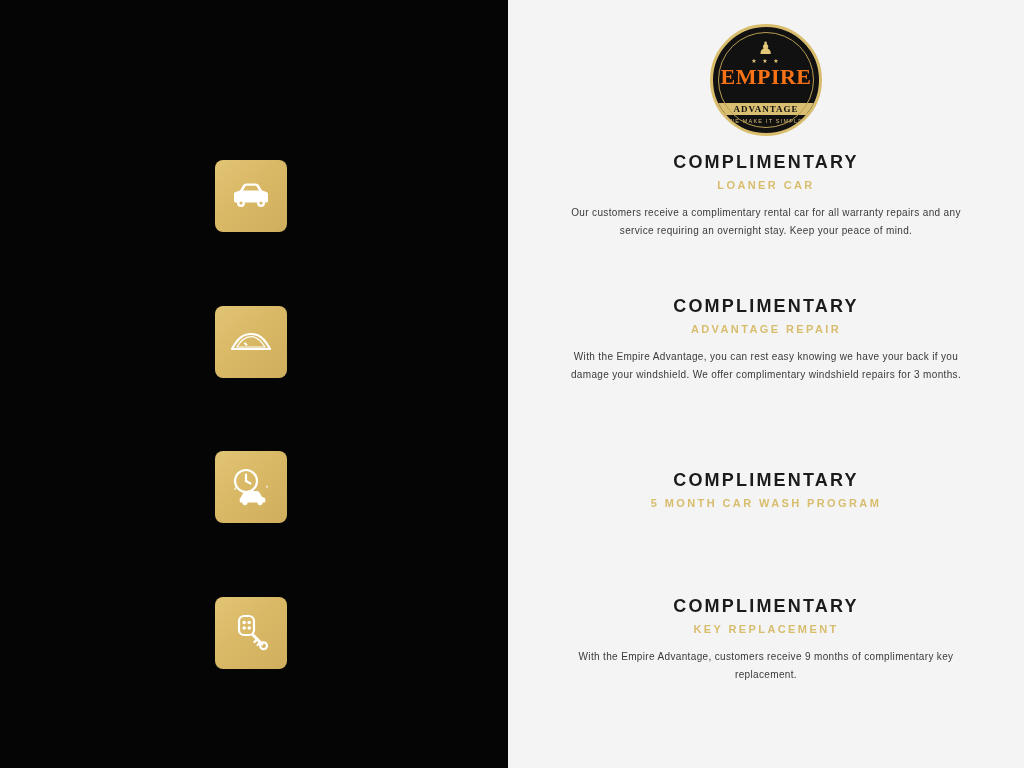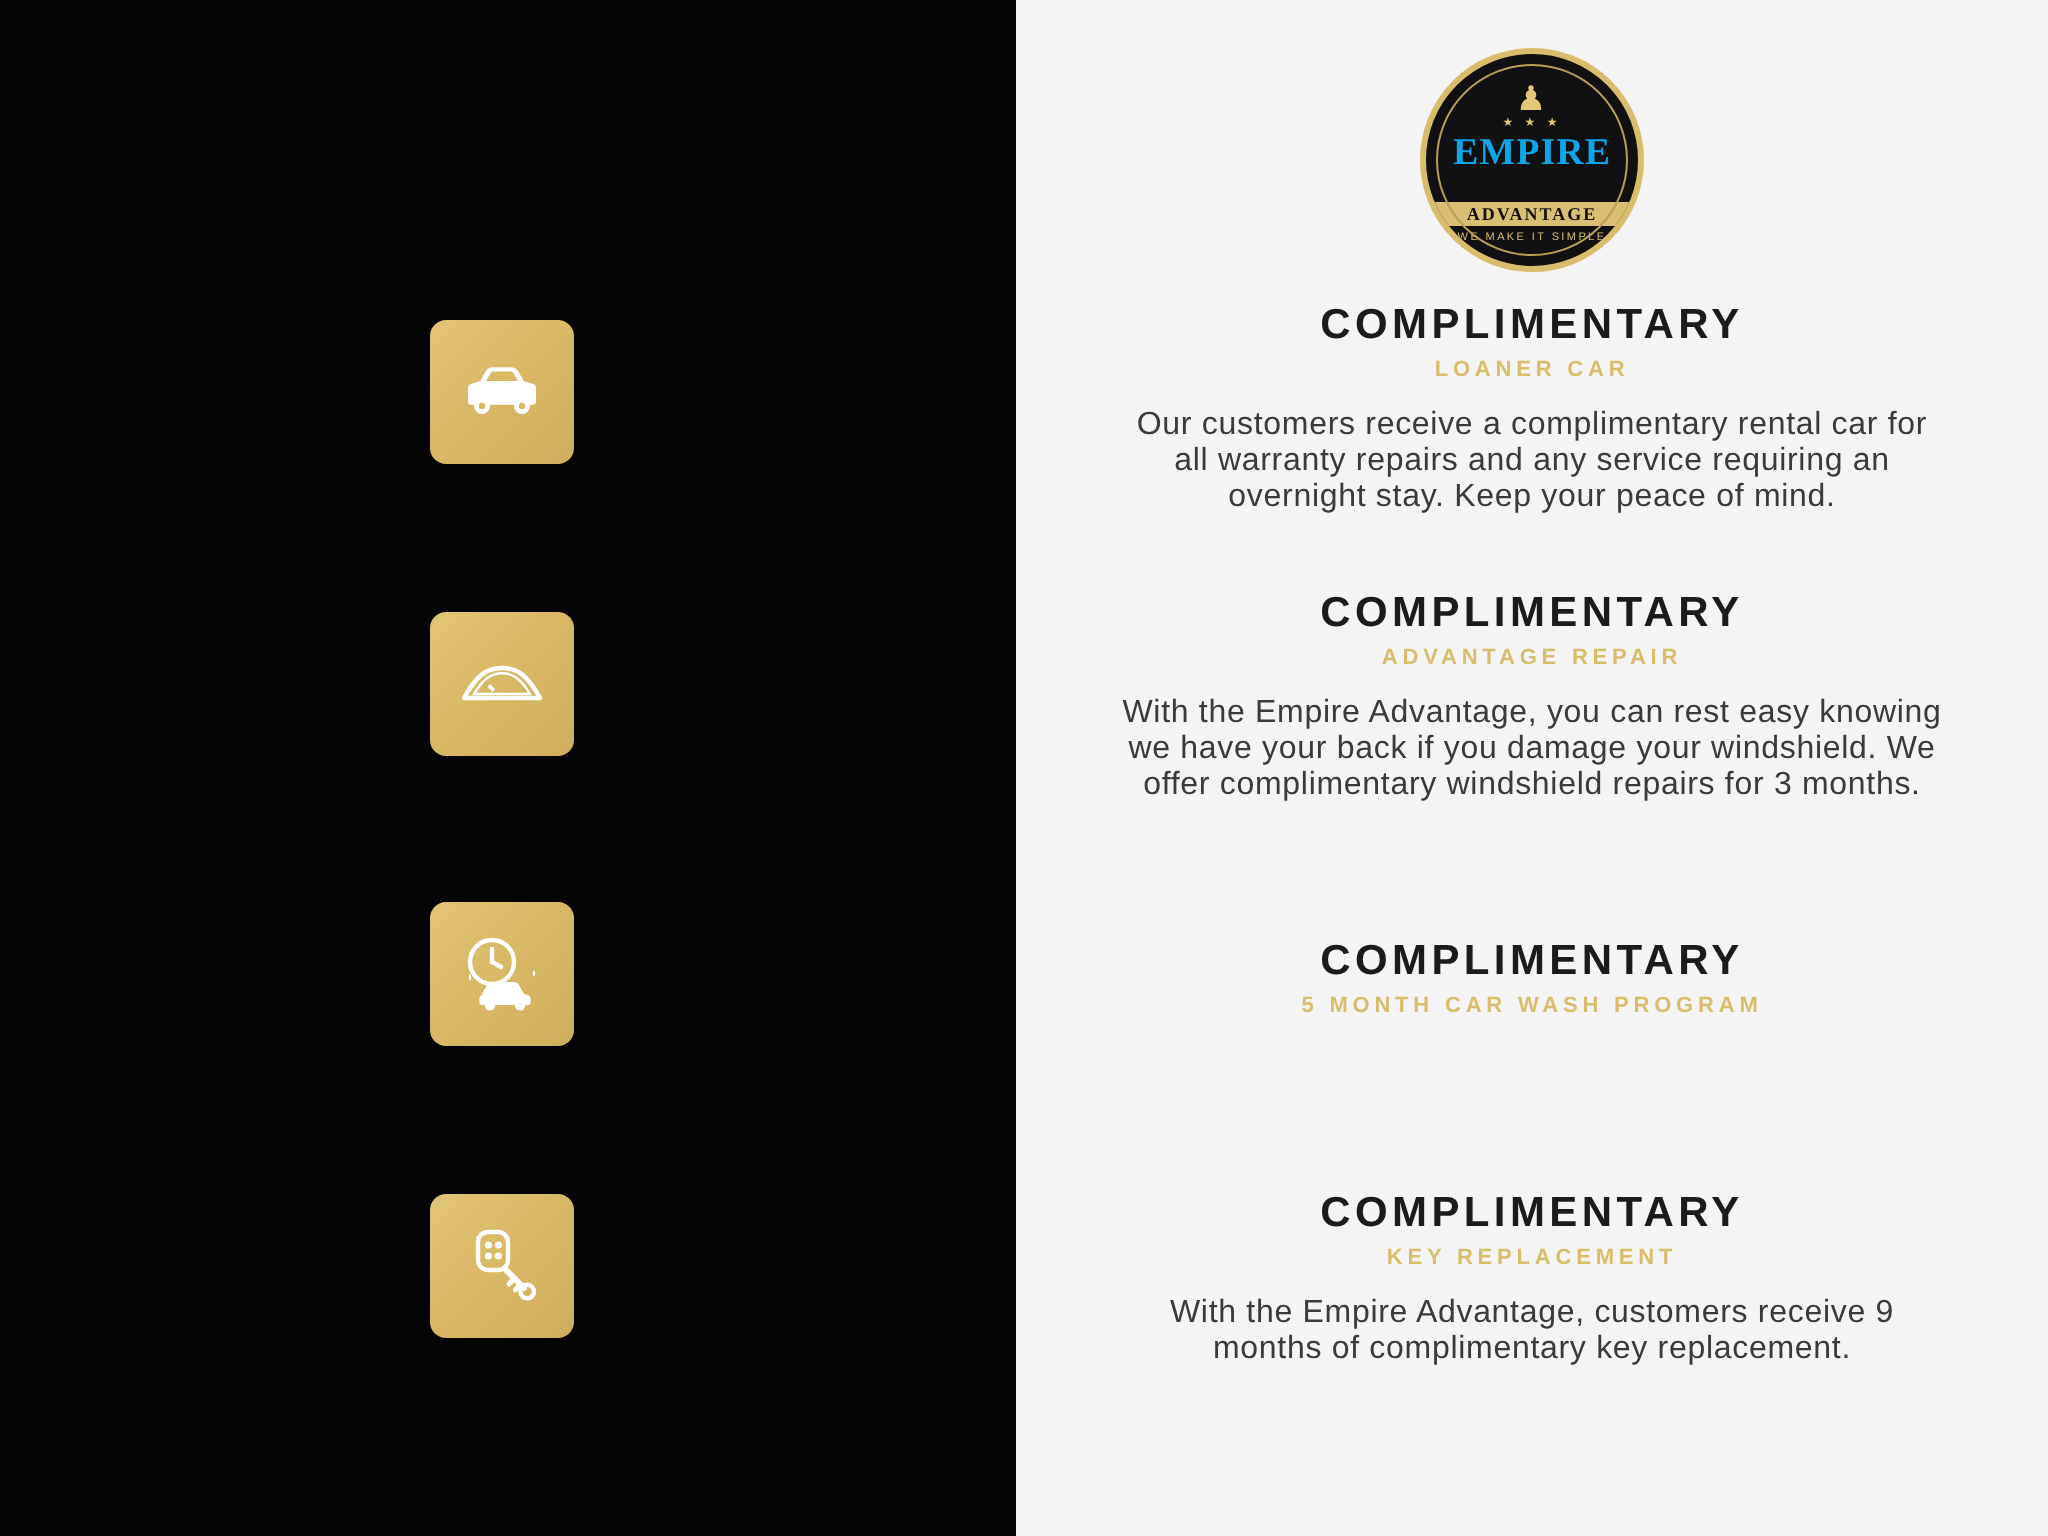--- a/index.html
+++ b/index.html
@@ -98,22 +98,22 @@
   .logo-stars {
     font-size: 6px;
     color: #e3c878;
     letter-spacing: 2px;
     line-height: 1;
     margin-top: 1px;
   }
   .logo-empire {
     font-family: "Liberation Serif", serif;
     font-weight: bold;
-    font-size: 19px;
-    color: #0ea5e9;
+    font-size: 22px;
+    color: #f97316;
     letter-spacing: 0.5px;
     line-height: 1;
     margin-top: 2px;
   }
   .logo-advantage {
     font-family: "Liberation Serif", serif;
     font-size: 9px;
     font-weight: bold;
     color: #111;
     background: #d9bf72;
@@ -133,36 +133,36 @@
 
   .block {
     position: absolute;
     left: 0;
     width: 516px;
     text-align: center;
     padding: 0 22px;
     box-sizing: border-box;
   }
   .block-title {
-    font-size: 21px;
+    font-size: 18px;
     font-weight: bold;
     color: #1b1b1b;
     letter-spacing: 2.2px;
     line-height: 21px;
   }
   .block-subtitle {
     font-size: 11px;
     font-weight: bold;
     color: #d8bd6d;
     letter-spacing: 2.4px;
     line-height: 22px;
     margin-top: 1px;
   }
   .block-body {
-    font-size: 16px;
+    font-size: 10px;
     color: #3a3a3a;
     line-height: 18px;
     letter-spacing: 0.35px;
     margin-top: 8px;
     padding: 0 30px;
   }
   .b1 { top: 152px; }
   .b2 { top: 296px; }
   .b3 { top: 470px; }
   .b4 { top: 596px; }

